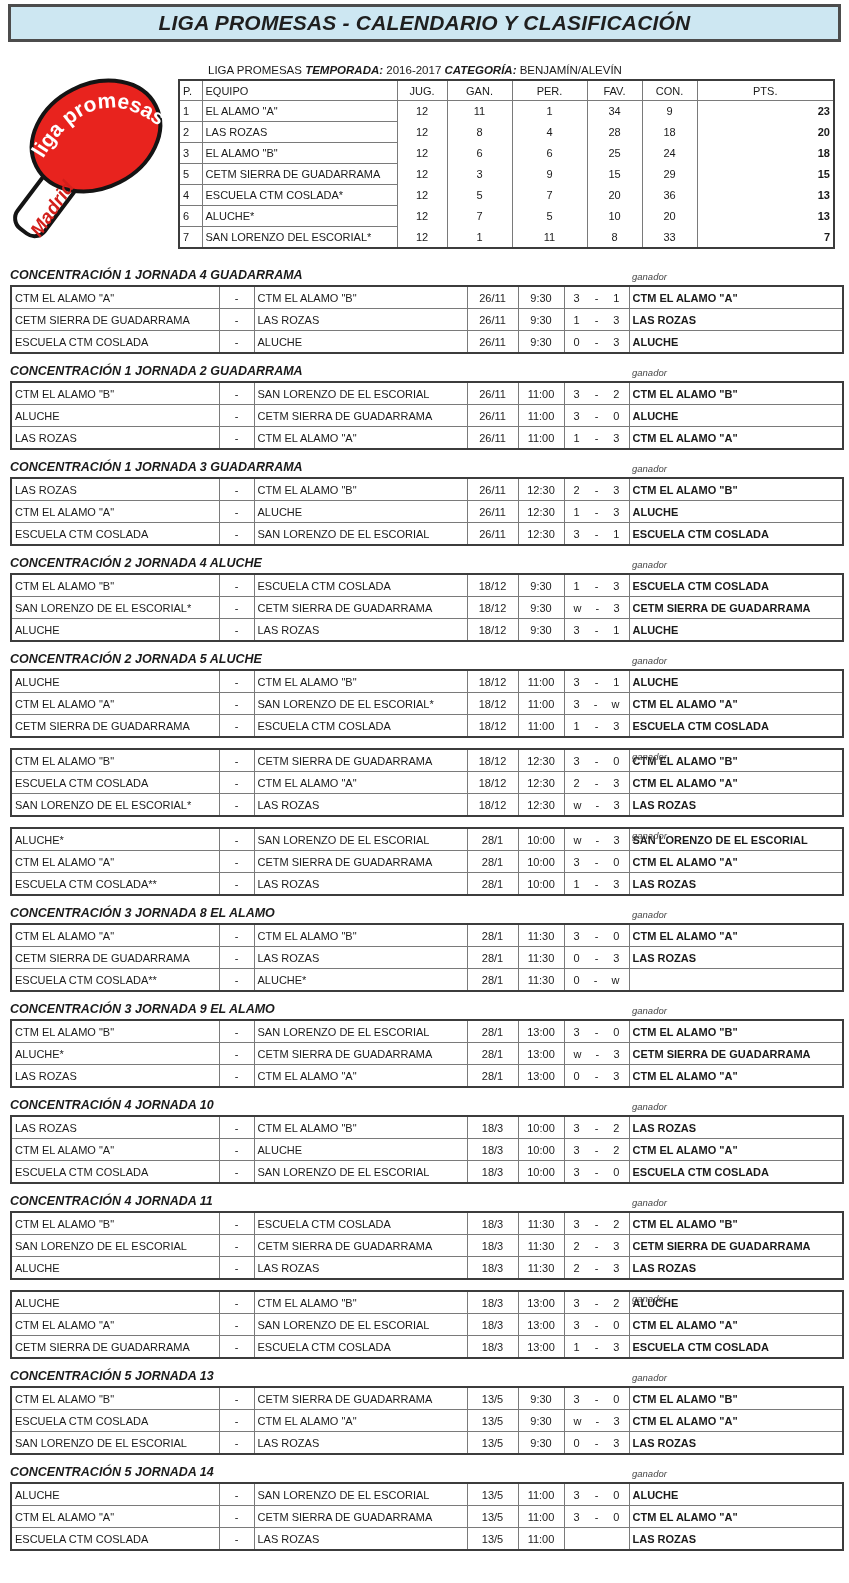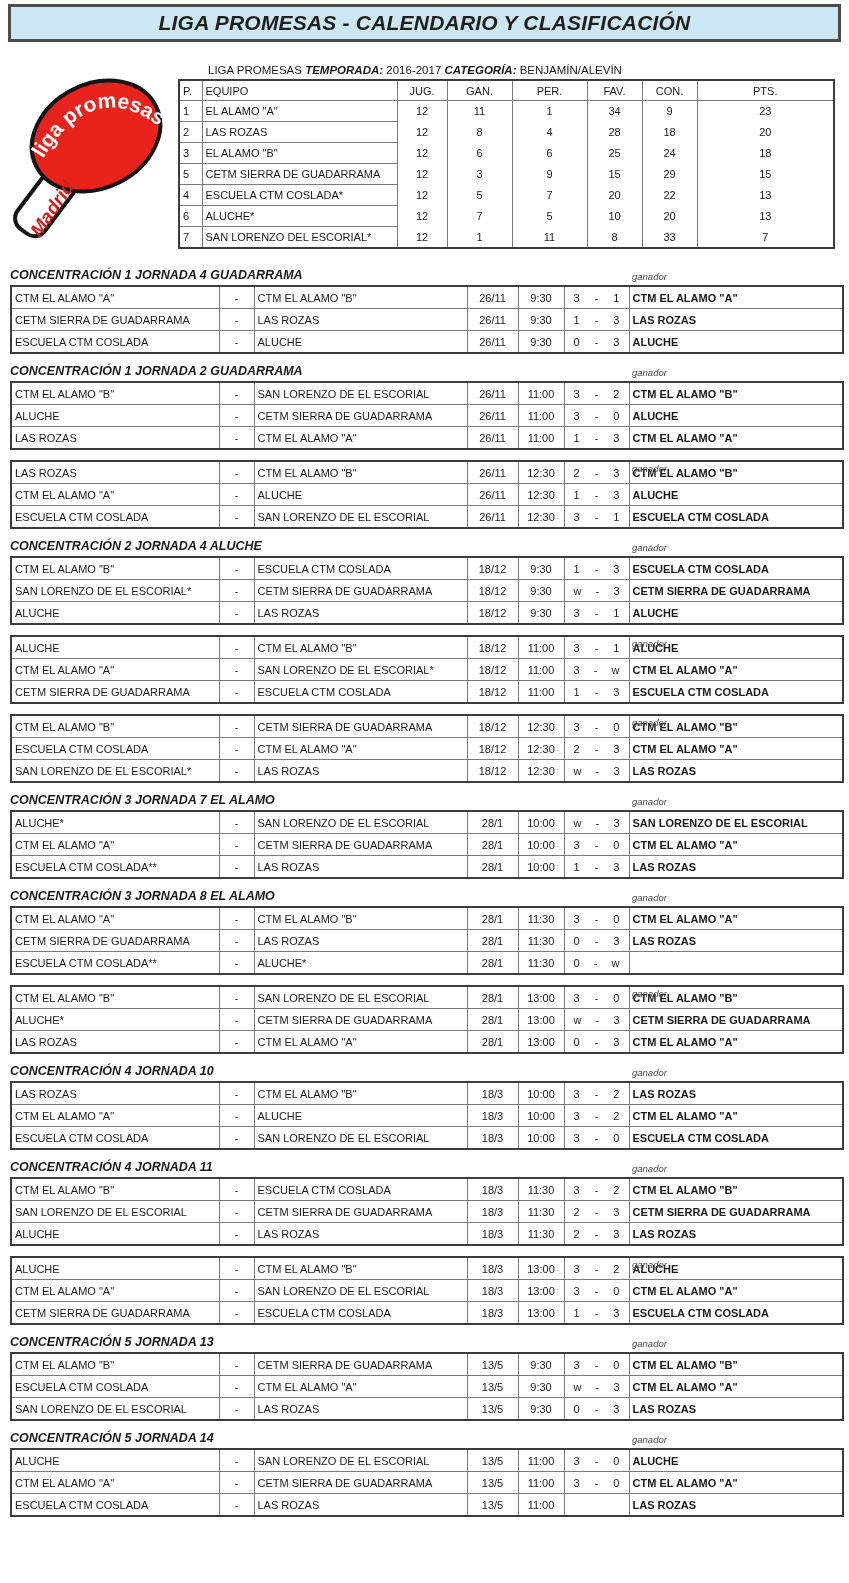--- a/index.html
+++ b/index.html
@@ -30,21 +30,21 @@
     border:1px solid #7a7a7a; font-weight:normal; height:19px;
     padding:0 3px; text-align:center; overflow:hidden; white-space:nowrap;
   }
   .standings th.left { text-align:left; }
   .standings td { height:20px; padding:0 3px; overflow:hidden; white-space:nowrap; }
   .standings td.pos, .standings td.team { border:1px solid #7a7a7a; }
   .standings td.num {
     border-left:1px solid #7a7a7a; border-right:1px solid #7a7a7a;
     border-top:0; border-bottom:0; text-align:center;
   }
-  .standings td.pts { font-weight:normal; }
+  .standings td.pts { font-weight:bold;text-align:right; }
   #sections { margin-top:12px; }
   .section { margin:10px 0 0 10px; width:832px; position:relative; }
   .section-header {
     font-size:12.5px; font-weight:bold; font-style:italic;
     height:17px; white-space:nowrap;
   }
   .ganador {
     position:absolute; top:3px; left:622px;
     font-size:9.5px; font-style:italic; font-weight:normal; color:#454545;
   }
@@ -148,21 +148,21 @@
               <td class="num">29</td>
               <td class="num pts">15</td>
             </tr>
             <tr>
               <td class="pos">4</td>
               <td class="team">ESCUELA CTM COSLADA*</td>
               <td class="num">12</td>
               <td class="num">5</td>
               <td class="num">7</td>
               <td class="num">20</td>
-              <td class="num">22</td>
+              <td class="num">36</td>
               <td class="num pts">13</td>
             </tr>
             <tr>
               <td class="pos">6</td>
               <td class="team">ALUCHE*</td>
               <td class="num">12</td>
               <td class="num">7</td>
               <td class="num">5</td>
               <td class="num">10</td>
               <td class="num">20</td>
@@ -302,20 +302,21 @@
                   <span>-</span>
                   <span>3</span>
                 </div>
               </td>
               <td class="winner">CTM EL ALAMO "A"</td>
             </tr>
           </tbody>
         </table>
       </div>
       <div class="section">
+        <div class="section-header">CONCENTRACIÓN 1  JORNADA 3 GUADARRAMA</div>
         <span class="ganador">ganador</span>
         <table class="matches">
           <colgroup>
             <col style="width: 208px;">
             <col style="width: 35px;">
             <col style="width: 213px;">
             <col style="width: 51px;">
             <col style="width: 46px;">
             <col style="width: 65px;">
             <col style="width: 214px;">
@@ -425,20 +426,21 @@
                   <span>-</span>
                   <span>1</span>
                 </div>
               </td>
               <td class="winner">ALUCHE</td>
             </tr>
           </tbody>
         </table>
       </div>
       <div class="section">
+        <div class="section-header">CONCENTRACIÓN 2  JORNADA 5 ALUCHE</div>
         <span class="ganador">ganador</span>
         <table class="matches">
           <colgroup>
             <col style="width: 208px;">
             <col style="width: 35px;">
             <col style="width: 213px;">
             <col style="width: 51px;">
             <col style="width: 46px;">
             <col style="width: 65px;">
             <col style="width: 214px;">
@@ -547,21 +549,20 @@
                   <span>-</span>
                   <span>3</span>
                 </div>
               </td>
               <td class="winner">LAS ROZAS</td>
             </tr>
           </tbody>
         </table>
       </div>
       <div class="section">
-        <div class="section-header">CONCENTRACIÓN 3  JORNADA 7 EL ALAMO</div>
         <span class="ganador">ganador</span>
         <table class="matches">
           <colgroup>
             <col style="width: 208px;">
             <col style="width: 35px;">
             <col style="width: 213px;">
             <col style="width: 51px;">
             <col style="width: 46px;">
             <col style="width: 65px;">
             <col style="width: 214px;">
@@ -671,20 +672,21 @@
                   <span>-</span>
                   <span>w</span>
                 </div>
               </td>
               <td class="winner"></td>
             </tr>
           </tbody>
         </table>
       </div>
       <div class="section">
+        <div class="section-header">CONCENTRACIÓN 3  JORNADA 9 EL ALAMO</div>
         <span class="ganador">ganador</span>
         <table class="matches">
           <colgroup>
             <col style="width: 208px;">
             <col style="width: 35px;">
             <col style="width: 213px;">
             <col style="width: 51px;">
             <col style="width: 46px;">
             <col style="width: 65px;">
             <col style="width: 214px;">

